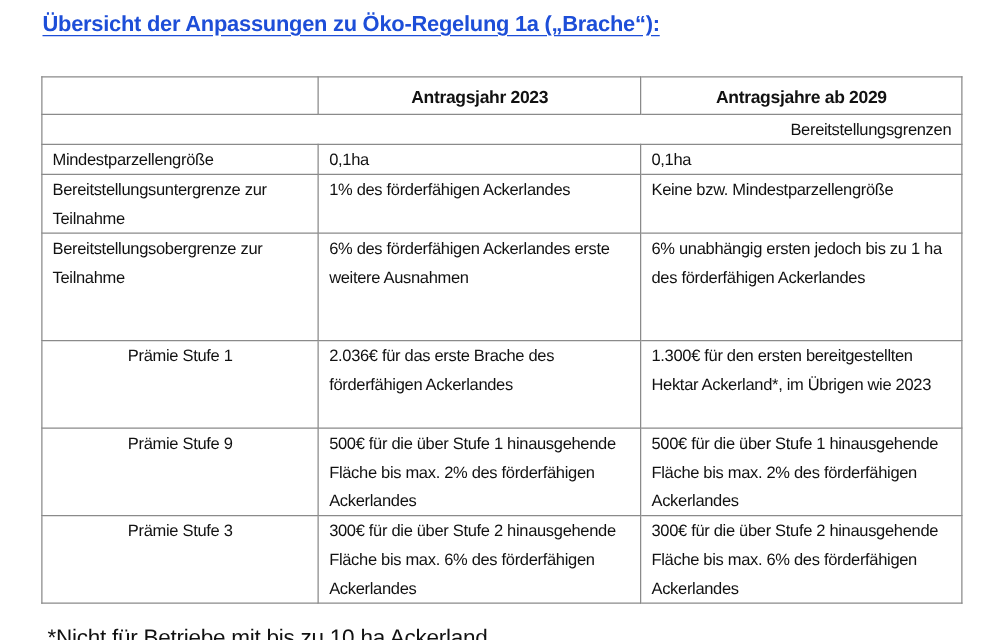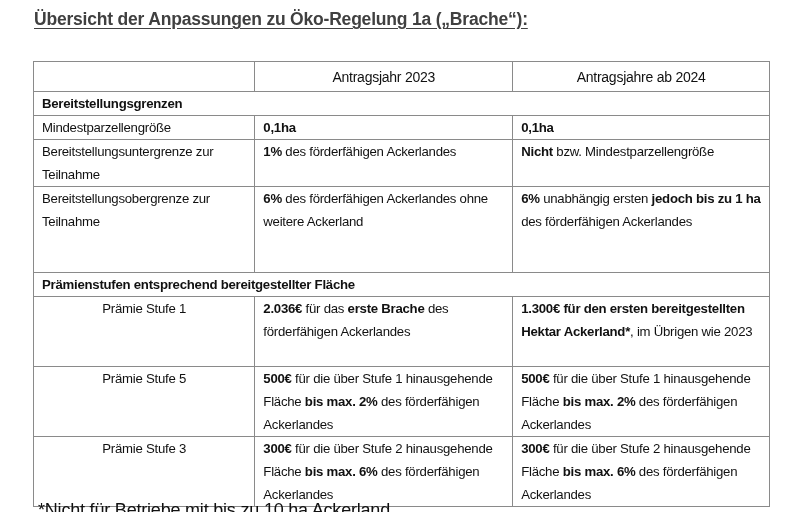--- a/index.html
+++ b/index.html
@@ -1,77 +1,74 @@
 <!DOCTYPE html>
 <html><head>
 <meta charset="utf-8">
 <style>
   html, body { margin:0; padding:0; background:#ffffff; }
   body { width:800px; height:512px; position:relative; overflow:hidden;
          font-family:"Liberation Sans", sans-serif; color:#111; }
   .title { position:absolute; left:34px; top:9px; font-size:17.5px; font-weight:bold;
-           text-decoration:underline; text-underline-offset:3px; letter-spacing:-0.2px; color:#404040; }
+           text-decoration:underline; text-underline-offset:3px; letter-spacing:-0.2px; color:#1d4ed8; }
   table { position:absolute; left:33px; top:61px; width:737px; border-collapse:collapse;
           table-layout:fixed; font-size:13.2px; }
   td, th { border:1.5px solid #8a8a8a; padding:0 8px; vertical-align:top;
            line-height:23px; letter-spacing:-0.25px; }
-  th { font-weight:normal; text-align:center; vertical-align:bottom; padding-bottom:2px; font-size:14px; }
+  th { font-weight:bold; text-align:center; vertical-align:bottom; padding-bottom:2px; font-size:14px; }
   .c1 { width:206px; } .c2 { width:240px; } .c3 { width:239px; }
-  .section td { font-weight:bold; }
+  .section td { font-weight:normal;text-align:right; }
   .tier { text-align:center;margin-top:40px; }
-  b { font-weight:bold; }
+  b { font-weight:normal; }
   .foot { position:absolute; left:38px; top:464px; font-size:18px; letter-spacing:-0.2px;margin-top:36px; }
 </style>
 </head>
 <body>
 
 <div class="title">Übersicht der Anpassungen zu Öko-Regelung 1a („Brache“):</div>
 
 <table>
   <colgroup>
       <col class="c1">
       <col class="c2">
       <col class="c3">
     </colgroup>
   <thead>
     <tr style="height:30px">
       <th></th>
       <th>Antragsjahr 2023</th>
-      <th>Antragsjahre ab 2024</th>
+      <th>Antragsjahre ab 2029</th>
     </tr>
   </thead>
   <tbody id="tbody">
       <tr class="section" style="height: 24px;">
         <td colspan="3">Bereitstellungsgrenzen</td>
       </tr>
       <tr style="height: 24px;">
         <td>Mindestparzellengröße</td>
         <td><b>0,1ha</b></td>
         <td><b>0,1ha</b></td>
       </tr>
       <tr style="height: 46px;">
         <td>Bereitstellungsuntergrenze zur Teilnahme</td>
         <td><b>1%</b><span> des förderfähigen Ackerlandes</span></td>
-        <td><b>Nicht</b><span> bzw. Mindestparzellengröße</span></td>
+        <td><b>Keine</b><span> bzw. Mindestparzellengröße</span></td>
       </tr>
       <tr style="height: 86px;">
         <td>Bereitstellungsobergrenze zur Teilnahme</td>
-        <td><b>6%</b><span> des förderfähigen Ackerlandes ohne weitere Ackerland</span></td>
+        <td><b>6%</b><span> des förderfähigen Ackerlandes erste weitere Ausnahmen</span></td>
         <td><b>6%</b><span> unabhängig ersten </span><b>jedoch bis zu 1 ha</b><span> des förderfähigen Ackerlandes</span></td>
-      </tr>
-      <tr class="section" style="height: 24px;">
-        <td colspan="3">Prämienstufen entsprechend bereitgestellter Fläche</td>
       </tr>
       <tr style="height: 70px;">
         <td class="tier">Prämie Stufe 1</td>
         <td><b>2.036€</b><span> für das </span><b>erste Brache</b><span> des förderfähigen Ackerlandes</span></td>
         <td><b>1.300€ für den ersten bereitgestellten Hektar Ackerland*</b><span>, im Übrigen wie 2023</span></td>
       </tr>
       <tr style="height: 69px;">
-        <td class="tier">Prämie Stufe 5</td>
+        <td class="tier">Prämie Stufe 9</td>
         <td><b>500€</b><span> für die über Stufe 1 hinausgehende Fläche </span><b>bis max. 2%</b><span> des förderfähigen Ackerlandes</span></td>
         <td><b>500€</b><span> für die über Stufe 1 hinausgehende Fläche </span><b>bis max. 2%</b><span> des förderfähigen Ackerlandes</span></td>
       </tr>
       <tr style="height: 68px;">
         <td class="tier">Prämie Stufe 3</td>
         <td><b>300€</b><span> für die über Stufe 2 hinausgehende Fläche </span><b>bis max. 6%</b><span> des förderfähigen Ackerlandes</span></td>
         <td><b>300€</b><span> für die über Stufe 2 hinausgehende Fläche </span><b>bis max. 6%</b><span> des förderfähigen Ackerlandes</span></td>
       </tr>
     </tbody>
 </table>

